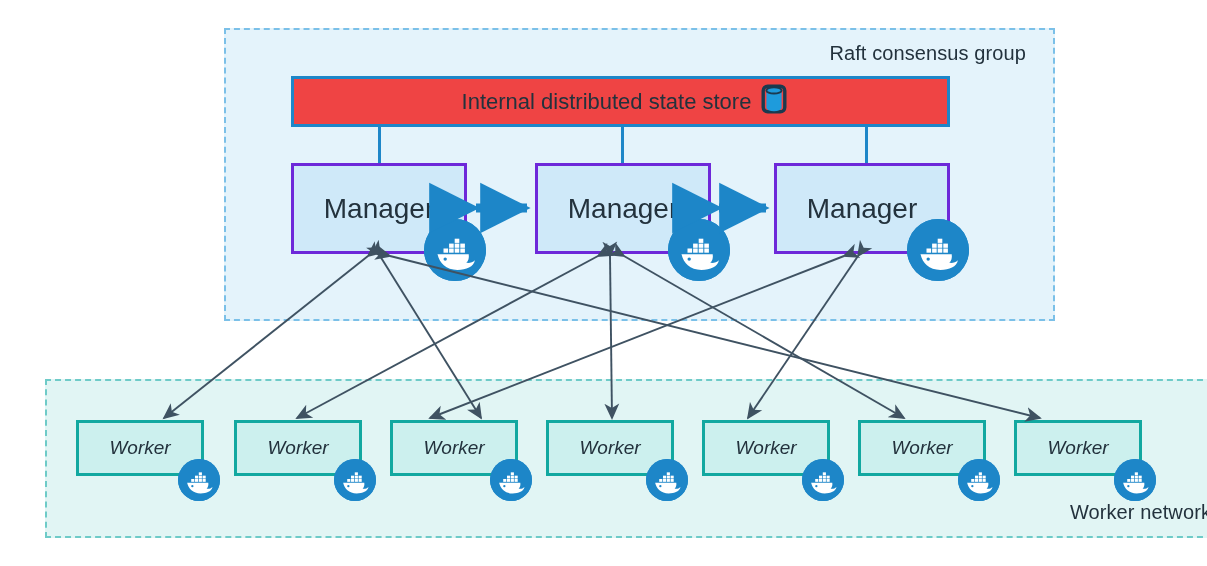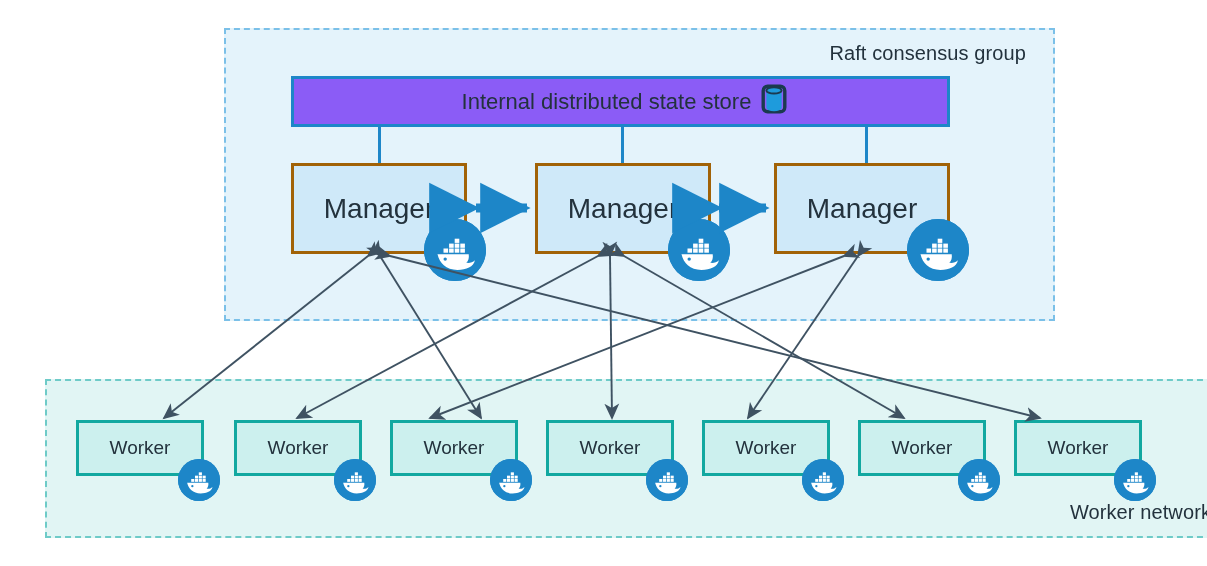--- a/index.html
+++ b/index.html
@@ -63,35 +63,36 @@
   .node {
     position: absolute;
     box-sizing: border-box;
     display: flex;
     align-items: center;
     justify-content: center;
     color: #23323d;
     white-space: nowrap;
   }
   .store-box {
-    background: #8b5cf6;
+    background: #ef4444;
     border: 3px solid #1d86c8;
     font-size: 22px;
     gap: 10px;
     padding-left: 8px;
   }
   .manager-box {
     background: #cfe9f9;
-    border: 3px solid #a16207;
+    border: 3px solid #6d28d9;
     font-size: 28px;
   }
   .worker-box {
     background: #ccf0ee;
     border: 3px solid #12a8a0;
     font-size: 19px;
+    font-style: italic;
   }
 
   
   .vline {
     position: absolute;
     width: 3px;
     background: #1d86c8;
   }
 
   

